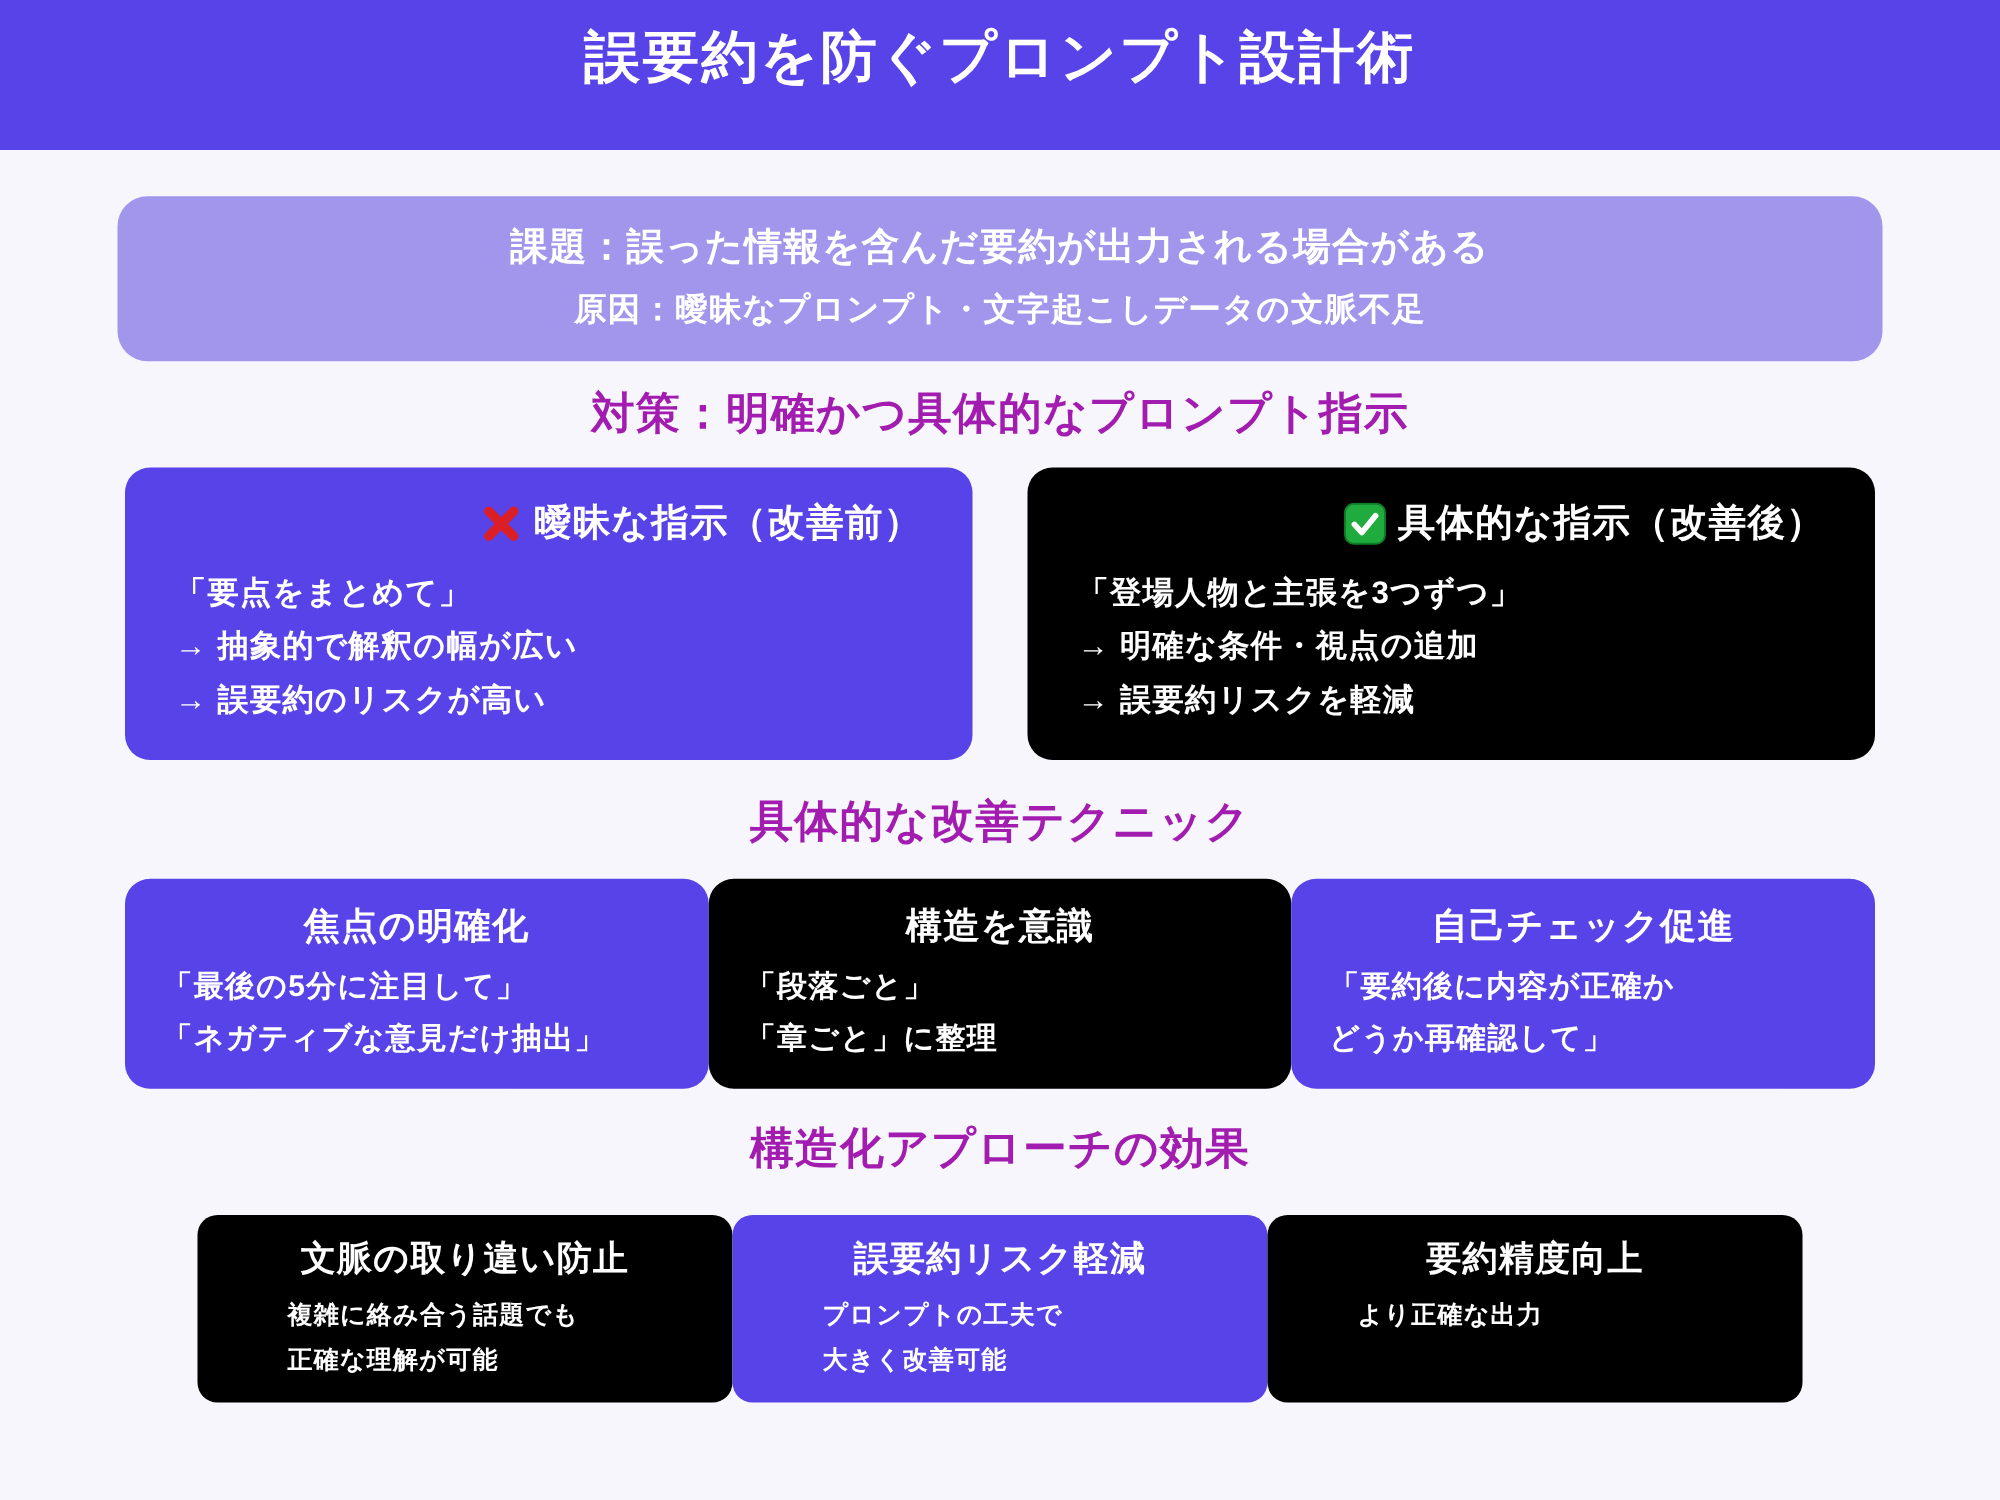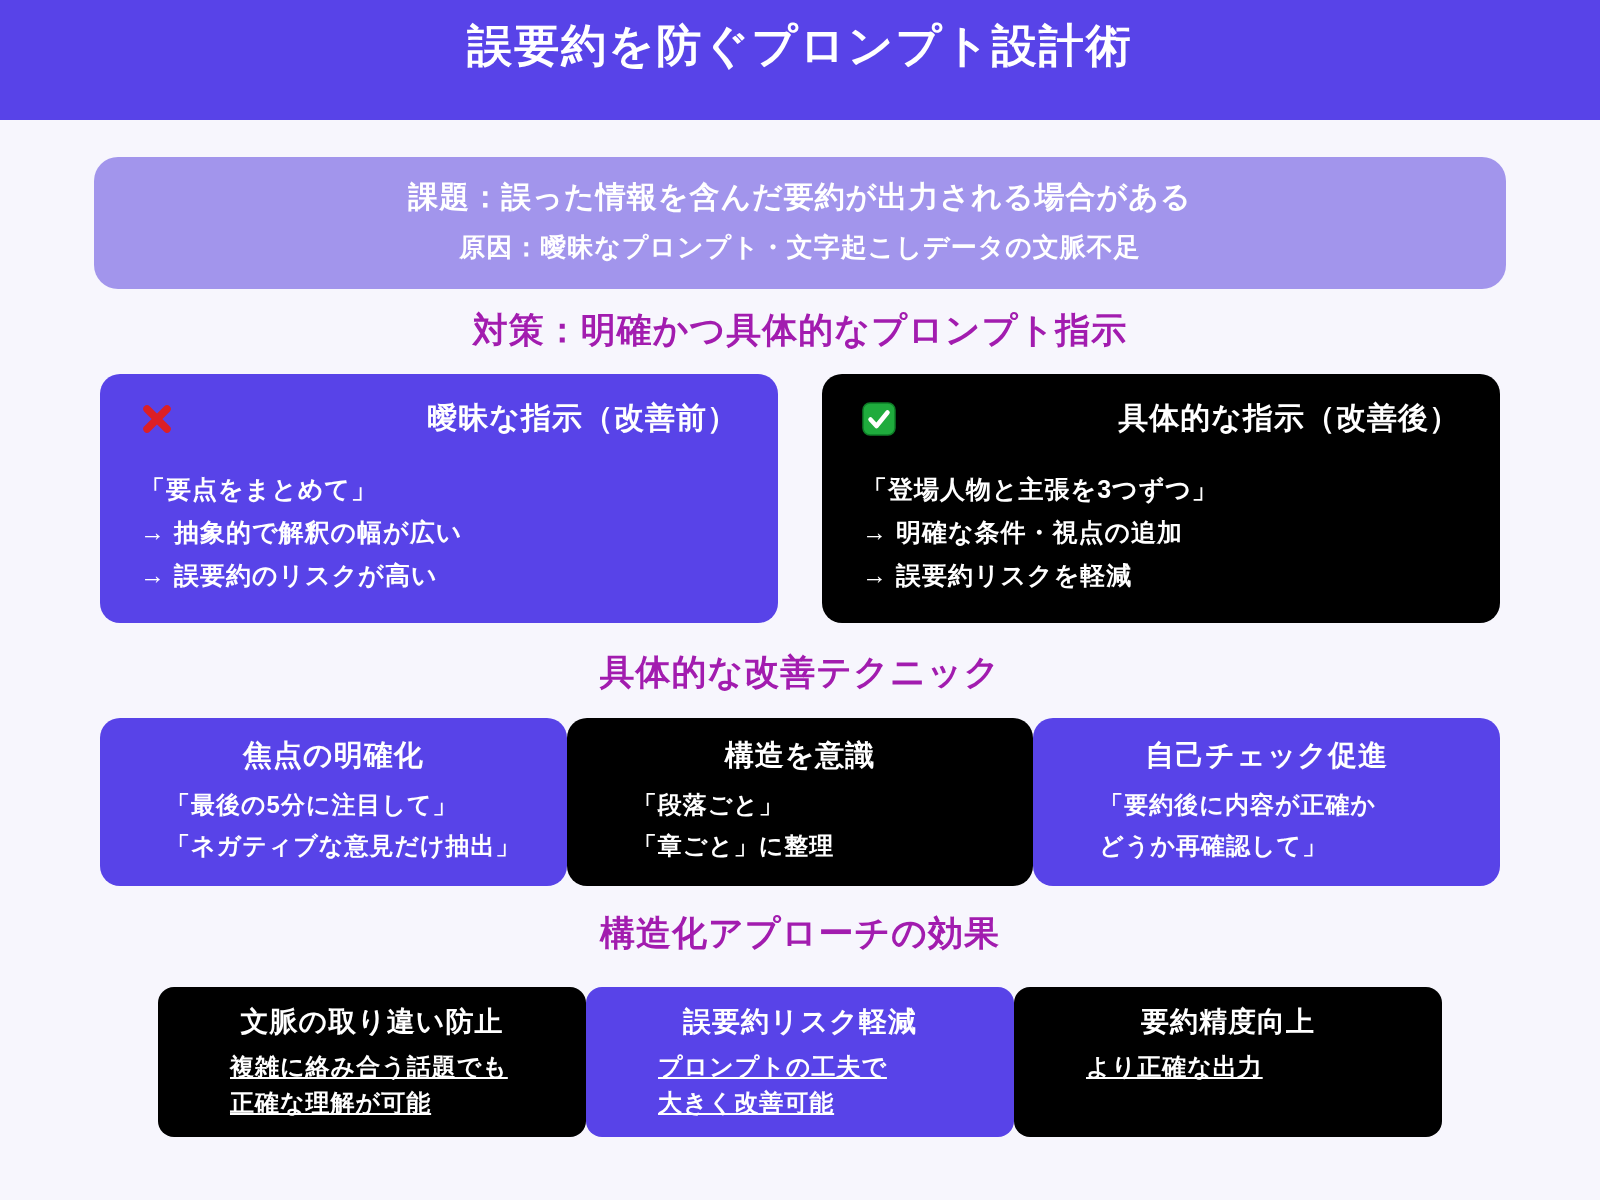--- a/index.html
+++ b/index.html
@@ -51,34 +51,34 @@
   .row { display: flex; }
   .compare-row { margin: 0 100px; gap: 44px; }
   .card { border-radius: 20px; color: #ffffff; }
   .card.dark  { background: #5843e8; }
   .card.light { background: #000000; }
   .compare-card { flex: 1; padding: 24px 40px 26px; }
   .compare-title {
     font-size: 30px;
     display: flex;
     align-items: center;
-    justify-content: space-between;
+    justify-content: flex-end;
     gap: 9px;
-    margin-bottom: 29px;
+    margin-bottom: 14px;
     letter-spacing: 1px;
   }
   .compare-line { font-size: 25px; line-height: 43px; letter-spacing: 1px; }
   .tech-row { margin: 0 100px; }
   .tech-card { flex: 1; padding: 18px 30px 20px; }
   .tech-title { font-size: 29px; text-align: center; margin-bottom: 8px; letter-spacing: 1px; }
-  .tech-line { font-size: 24px; line-height: 41px; letter-spacing: 1px; margin-left: 36px; }
+  .tech-line { font-size: 24px; line-height: 41px; letter-spacing: 1px; }
   .effects-row { margin: 10px 158px 0; }
   .effect-card { flex: 1; border-radius: 16px; padding: 16px 24px 16px; }
   .effect-title { font-size: 28px; text-align: center; margin-bottom: 8px; letter-spacing: 1px; }
-  .effect-line { font-size: 24px; line-height: 36px; padding-left: 48px; letter-spacing: 1px; text-decoration: underline; }
+  .effect-line { font-size: 20px; line-height: 36px; padding-left: 48px; letter-spacing: 1px; }
   .icon { display: inline-flex; flex: 0 0 auto; }
 </style>
 </head>
 <body>
 
 <header class="header">
   <h1>誤要約を防ぐプロンプト設計術</h1>
 </header>
 
 <main>

